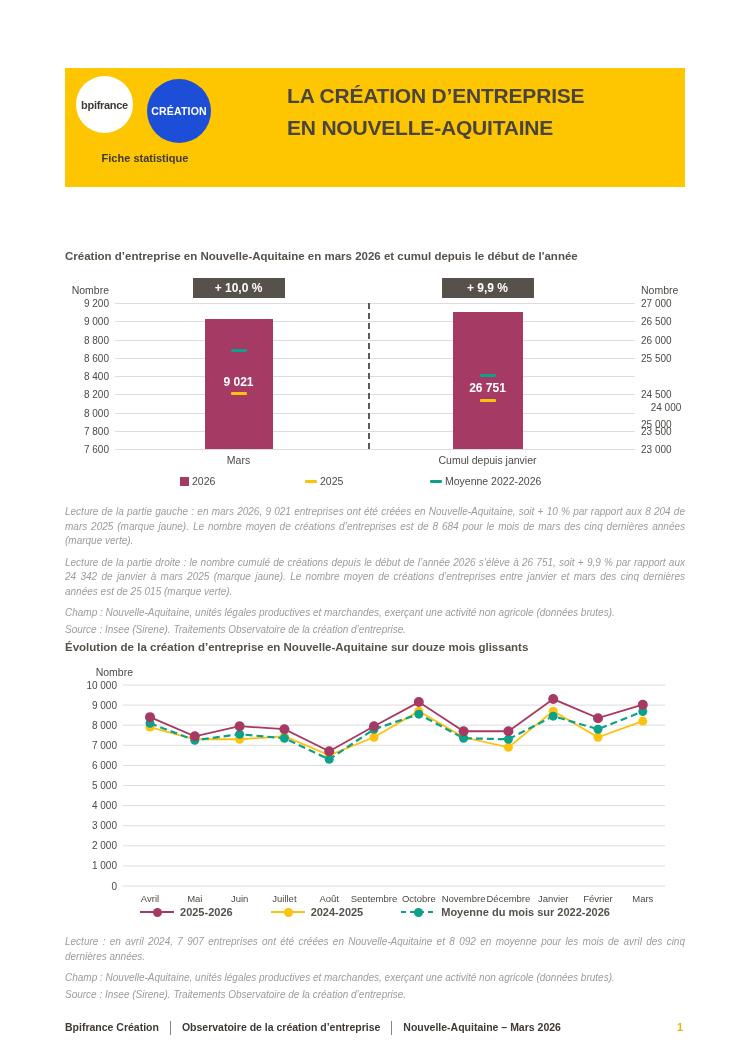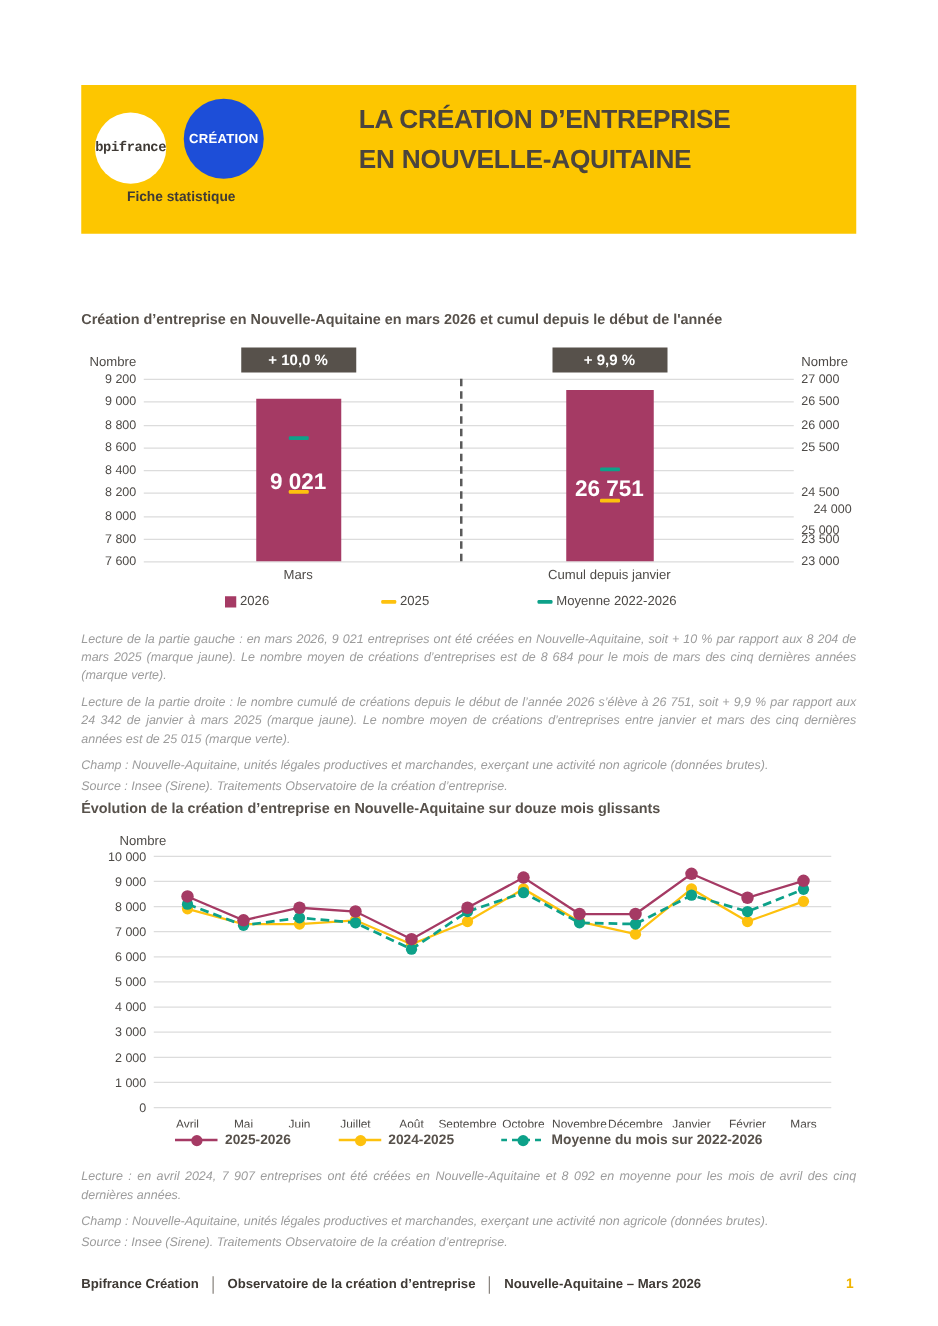--- a/index.html
+++ b/index.html
@@ -14,22 +14,22 @@
     --lecture:#9C9C9C;
   }
   *{box-sizing:border-box;}
   html,body{margin:0;padding:0;}
   body{
     width:750px;height:1061px;background:#ffffff;position:relative;
     font-family:"Liberation Sans", sans-serif;overflow:hidden;
   }
   
   .header-band{position:absolute;left:65px;top:68px;width:620px;height:119px;background:var(--yellow);}
-  .circle-white{position:absolute;left:11px;top:22px;width:57px;height:57px;border-radius:50%;background:#fff;
-    display:flex;align-items:center;justify-content:center;font-family:Liberation Mono, monospace;}
+  .circle-white{position:absolute;left:11px;top:8px;width:57px;height:57px;border-radius:50%;background:#fff;
+    display:flex;align-items:center;justify-content:center;}
   .bpifrance-text{font-weight:bold;font-size:11px;color:#3F3A35;letter-spacing:-0.3px;position:relative;}
   .bpifrance-dot{position:absolute;left:16px;bottom:-5px;width:4px;height:4px;background:var(--yellow);}
   .circle-dark{position:absolute;left:82px;top:11px;width:64px;height:64px;border-radius:50%;background:#1d4ed8;
     display:flex;align-items:center;justify-content:center;}
   .creation-text{font-weight:bold;font-size:10.5px;color:#fff;letter-spacing:0.2px;position:relative;}
   .creation-dot{position:absolute;left:34px;bottom:-4px;width:4px;height:4px;border-radius:50%;background:var(--yellow);}
   .fiche{position:absolute;left:0;top:84px;width:160px;text-align:center;font-weight:bold;font-size:11px;color:#3F3A35;}
   .title-block{position:absolute;left:222px;top:12px;width:410px;}
   .h1{font-size:21px;font-weight:bold;color:var(--darker);line-height:32px;letter-spacing:-0.2px;}
   .h2{font-size:15px;color:#6F6860;margin-top:3px;}
@@ -39,21 +39,21 @@
   .chart1{position:absolute;left:65px;top:278px;width:620px;height:225px;}
   .gridline{position:absolute;left:50px;width:520px;height:1px;background:var(--grid);}
   .ytick{position:absolute;font-size:10px;color:var(--tick);line-height:10px;}
   .ytick.left{left:0;width:44px;text-align:right;}
   .ytick.right{left:576px;width:50px;text-align:left;}
   .axis-name{position:absolute;font-size:10.5px;color:var(--tick);}
   .badge{position:absolute;width:92px;background:var(--dark);color:#fff;font-weight:bold;font-size:12px;
     text-align:center;padding:3px 0;}
   .bar{position:absolute;background:var(--maroon);}
   .mark{position:absolute;width:16px;height:3px;border-radius:1px;}
-  .bar-label{position:absolute;width:80px;text-align:center;color:#fff;font-weight:bold;font-size:18px;}
+  .bar-label{position:absolute;width:80px;text-align:center;color:#fff;font-weight:bold;font-size:12px;}
   .xlab{position:absolute;width:180px;text-align:center;font-size:10.5px;color:var(--tick);}
   .divider{position:absolute;border-left:2px dashed #5A5A5A;width:0;}
   .legend1-item{position:absolute;display:flex;align-items:center;font-size:10.5px;color:var(--tick);}
   .sw-square{width:9px;height:9px;margin-right:3px;}
   .sw-dash{width:12px;height:3px;margin-right:3px;border-radius:1px;}
   
   .lecture{position:absolute;left:65px;width:620px;font-style:italic;font-size:10px;color:var(--lecture);line-height:14.5px;}
   .lecture p{margin:0 0 7px;text-align:justify;}
   .lecture p.tight{margin:0 0 2px;text-align:left;}
   

